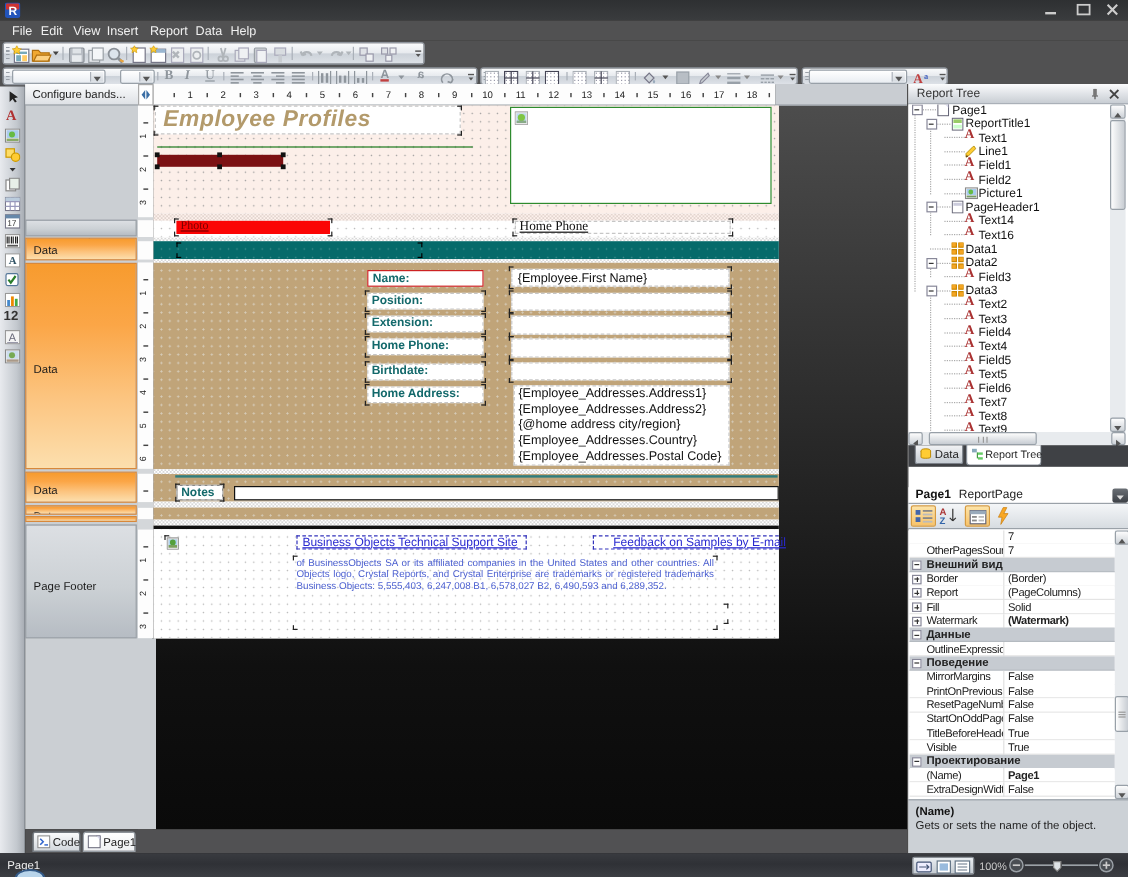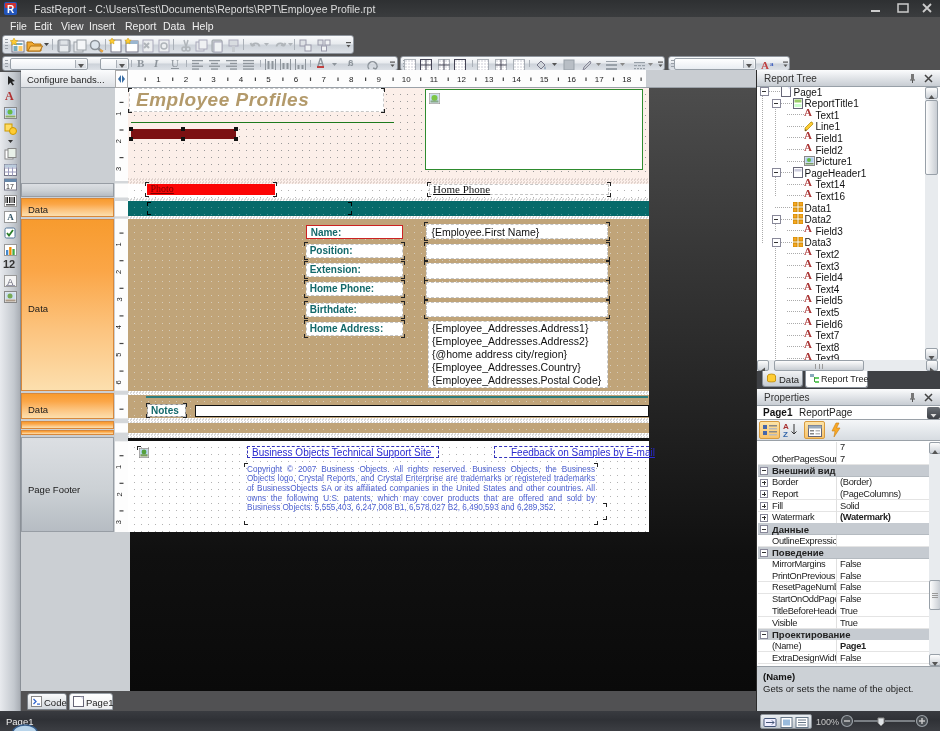--- a/index.html
+++ b/index.html
@@ -60,21 +60,20 @@
 </style>
 </head>
 <body>
 
 <div class="abs" id="titlebar">
   <svg class="abs" style="left:4px;top:2px" width="13" height="13">
       <rect x="0" y="0" width="13" height="13" rx="2" fill="#2255bb"></rect>
       <rect x="1" y="1" width="11" height="5" rx="1" fill="#cc3333"></rect>
       <text x="3" y="10.5" font-size="10" font-weight="bold" fill="#fff" font-family="Liberation Sans">R</text>
     </svg>
-  <span class="txt">FastReport - C:\Users\Test\Documents\Reports\RPT\Employee Profile.rpt</span>
   <svg class="abs" style="left:868px;top:3px" width="66" height="11">
     <rect x="3" y="7" width="9" height="2" fill="#ccc"></rect>
     <rect x="30" y="1" width="10" height="8" fill="none" stroke="#ccc" stroke-width="1.5"></rect>
     <path d="M55 1 L63 9 M63 1 L55 9" stroke="#ccc" stroke-width="1.8"></path>
   </svg>
 </div>
 
 <div class="abs" id="menubar">
   <span style="left:10px">File</span>
     <span style="left:34px">Edit</span>
@@ -790,24 +789,22 @@
       <span style="position:absolute;left:4px;top:0px;font-size:10px;color:#2a2ad0;text-decoration:underline">Business Objects Technical Support Site</span>
     </div>
   <div class="whitebox" style="left:366px;top:357.6px;width:155px;height:12.4px;border:1px dashed #3333bb;border-right:none;outline:none">
       <span style="position:absolute;left:16px;top:0px;font-size:10px;color:#2a2ad0;text-decoration:underline;white-space:nowrap">Feedback on Samples by E-mail</span>
     </div>
   <div class="abs" style="left:119px;top:376.7px;width:348px;height:58px;font-size:8.2px;color:#4b5fd0">
     <div class="corner tl" style="left:-3px;top:-2px"></div>
       <div class="corner tr" style="right:-3px;top:-2px"></div>
     <div class="corner bl" style="left:-3px;bottom:-2px"></div>
       <div class="corner br" style="right:-3px;bottom:-2px"></div>
-    <div class="cpl">Copyright © 2007 Business Objects. All rights reserved. Business Objects, the Business</div>
+    <div class="cpl">of BusinessObjects SA or its affiliated companies in the United States and other countries. All</div>
     <div class="cpl">Objects logo, Crystal Reports, and Crystal Enterprise are trademarks or registered trademarks</div>
-    <div class="cpl">of BusinessObjects SA or its affiliated companies in the United States and other countries. All</div>
-    <div class="cpl">owns the following U.S. patents, which may cover products that are offered and sold by</div>
     <div class="cpl" style="text-align-last:left">Business Objects: 5,555,403, 6,247,008 B1, 6,578,027 B2, 6,490,593 and 6,289,352.</div>
   </div>
   <div class="corner tr" style="left:475px;top:415px"></div>
   <div class="corner br" style="left:475px;top:428px"></div>
 </div>
 
 <div class="abs" id="rpanel">
 <div class="ptitle" style="top:0">
       <span style="position:absolute;left:7px;top:3px">Report Tree</span>
       <svg style="position:absolute;right:24px;top:4px" width="9" height="9">
@@ -978,30 +975,20 @@
       <div class="abs" style="left:48px;top:0;width:63px;height:17px;background:#fff;border:1px solid #888f98;border-top:none;border-radius:0 0 3px 3px">
         <svg style="position:absolute;left:3px;top:2px" width="11" height="11">
           <rect x="1" y="1" width="4" height="3" fill="#8ab"></rect>
           <rect x="5" y="4" width="1" height="5" fill="#494"></rect>
           <rect x="6" y="4" width="4" height="2" fill="#6c6"></rect>
           <rect x="6" y="8" width="4" height="2" fill="#6c6"></rect>
         </svg>
         <span style="position:absolute;left:15px;top:3px;font-size:9px;color:#222;white-space:nowrap">Report Tree</span>
       </div>
     </div>
-<div class="ptitle" style="top:319px">
-      <span style="position:absolute;left:7px;top:3px">Properties</span>
-      <svg style="position:absolute;right:24px;top:4px" width="9" height="9">
-        <path d="M4.5 0 V6 M2 6 H7 M4.5 6 V9" stroke="#555" fill="none"></path>
-        <rect x="3" y="0" width="3" height="6" fill="#777"></rect>
-      </svg>
-      <svg style="position:absolute;right:8px;top:4px" width="9" height="9">
-        <path d="M1 1 L8 8 M8 1 L1 8" stroke="#444" stroke-width="1.5"></path>
-      </svg>
-    </div>
 <div class="abs" style="left:0;top:336px;width:184px;height:14px;background:#fff;border-bottom:1px solid #9aa1a8">
       <span style="position:absolute;left:6px;top:1px;font-size:10px;font-weight:bold;color:#111">Page1</span>
       <span style="position:absolute;left:42px;top:1px;font-size:10px;color:#222">ReportPage</span>
       <div class="abs" style="right:1px;top:1px;width:13px;height:12px;background:linear-gradient(#6a6f75,#3c4046);border-radius:2px"><svg width="13" height="12">
           <path d="M3.5 5 L6.5 8.5 L9.5 5 Z" fill="#ddd"></path>
         </svg></div>
     </div>
 <div class="abs" style="left:0;top:350px;width:184px;height:21px;background:linear-gradient(#f4f6f8,#d7dce1);border-bottom:1px solid #9aa1a8">
       <div class="abs" style="left:2px;top:1px;width:21px;height:18px;background:linear-gradient(#fde4a8,#f8c36a);border:1px solid #d79b3f;border-radius:2px">
         <svg width="19" height="16" style="position:absolute;left:1px;top:1px">

